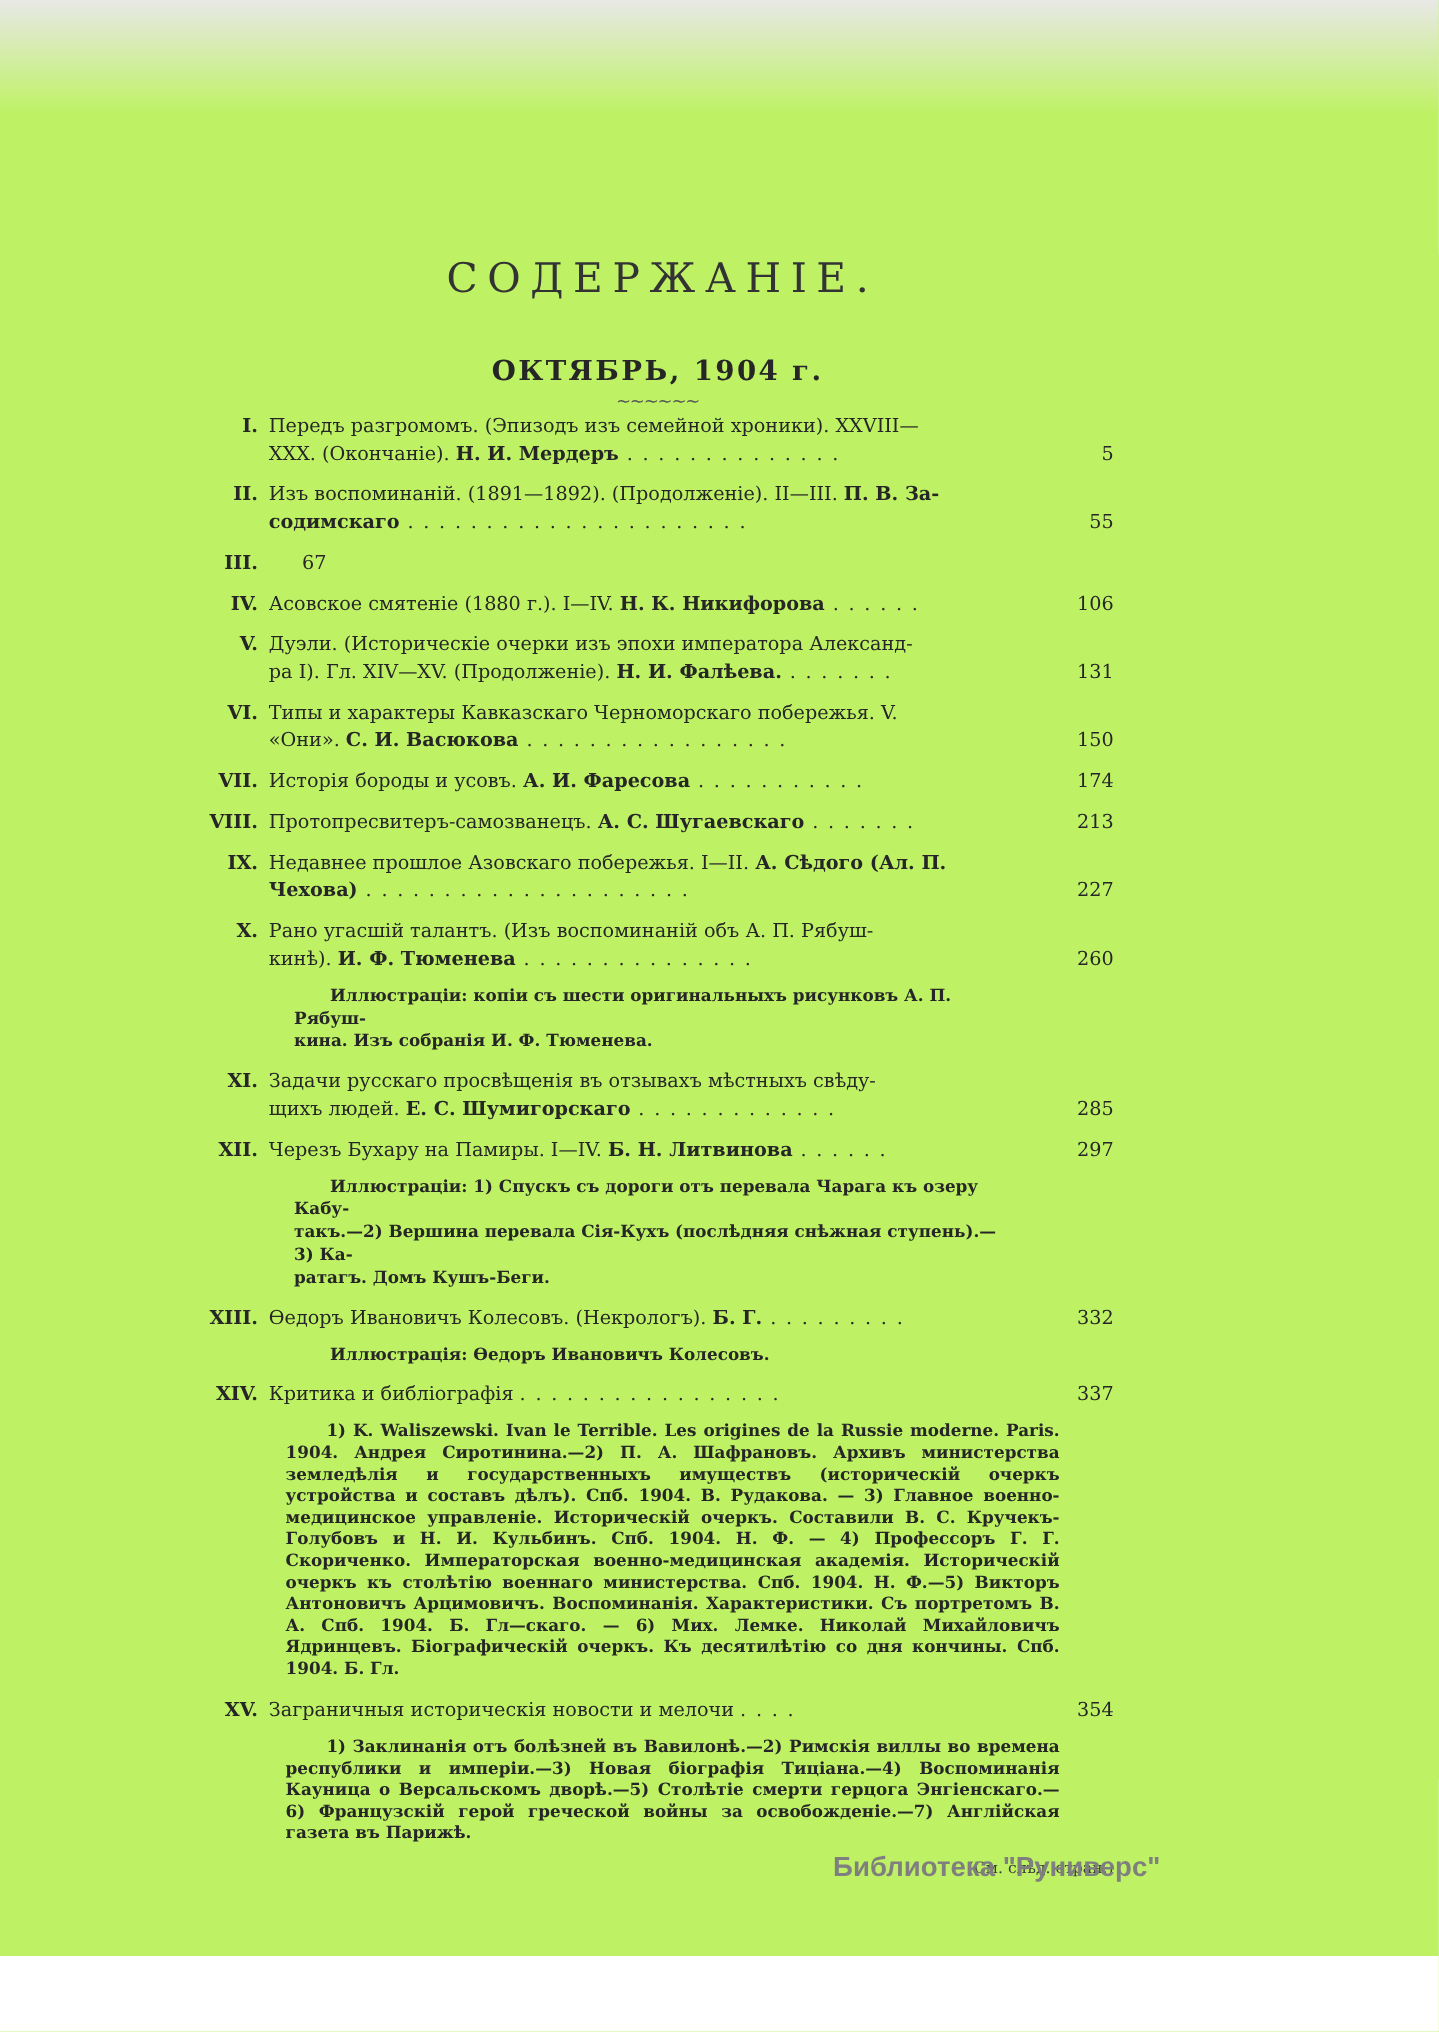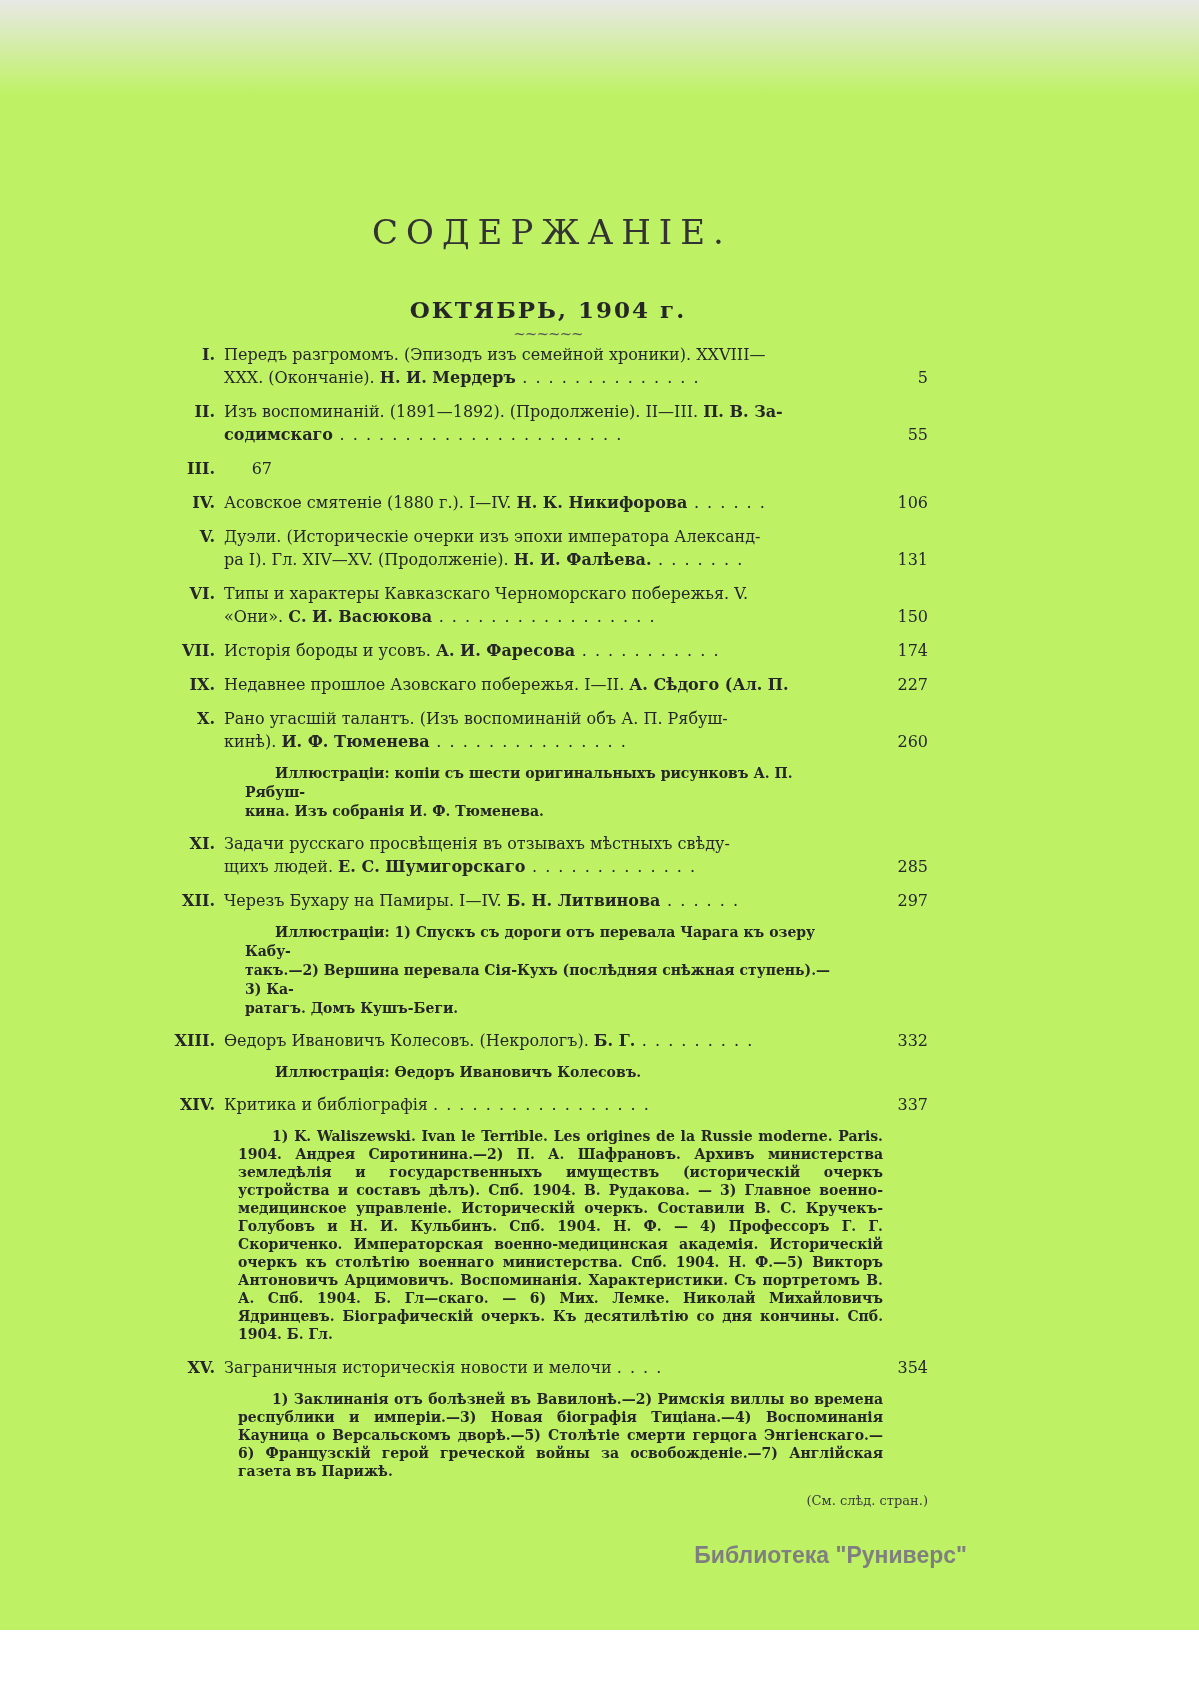--- a/index.html
+++ b/index.html
@@ -172,23 +172,31 @@
           <div class="pg">150</div>
         </div>
         <div class="entry">
           <div class="num">VII.</div>
           <div class="etext">
             <div class="eline"><span>Исторія бороды и усовъ. </span><span class="b">А. И. Фаресова</span><span class="dots"> . . . . . . . . . . .</span></div>
           </div>
           <div class="pg">174</div>
         </div>
         <div class="entry">
+          <div class="num">VIII.</div>
+          <div class="etext">
+            <div class="eline"><span>Протопресвитеръ-самозванецъ. </span><span class="b">А. С. Шугаевскаго</span><span class="dots"> . . . . . . .</span></div>
+          </div>
+          <div class="pg">213</div>
+        </div>
+        <div class="entry">
           <div class="num">IX.</div>
           <div class="etext">
             <div class="eline"><span>Недавнее прошлое Азовскаго побережья. I—II. </span><span class="b">А. Сѣдого (Ал. П.</span></div>
+            <div class="eline"><span class="b">Чехова)</span><span class="dots"> . . . . . . . . . . . . . . . . . . . . .</span></div>
           </div>
           <div class="pg">227</div>
         </div>
         <div class="entry">
           <div class="num">X.</div>
           <div class="etext">
             <div class="eline"><span>Рано угасшій талантъ. (Изъ воспоминаній объ А. П. Рябуш-</span></div>
             <div class="eline"><span>кинѣ). </span><span class="b">И. Ф. Тюменева</span><span class="dots"> . . . . . . . . . . . . . . .</span></div>
           </div>
           <div class="pg">260</div>

